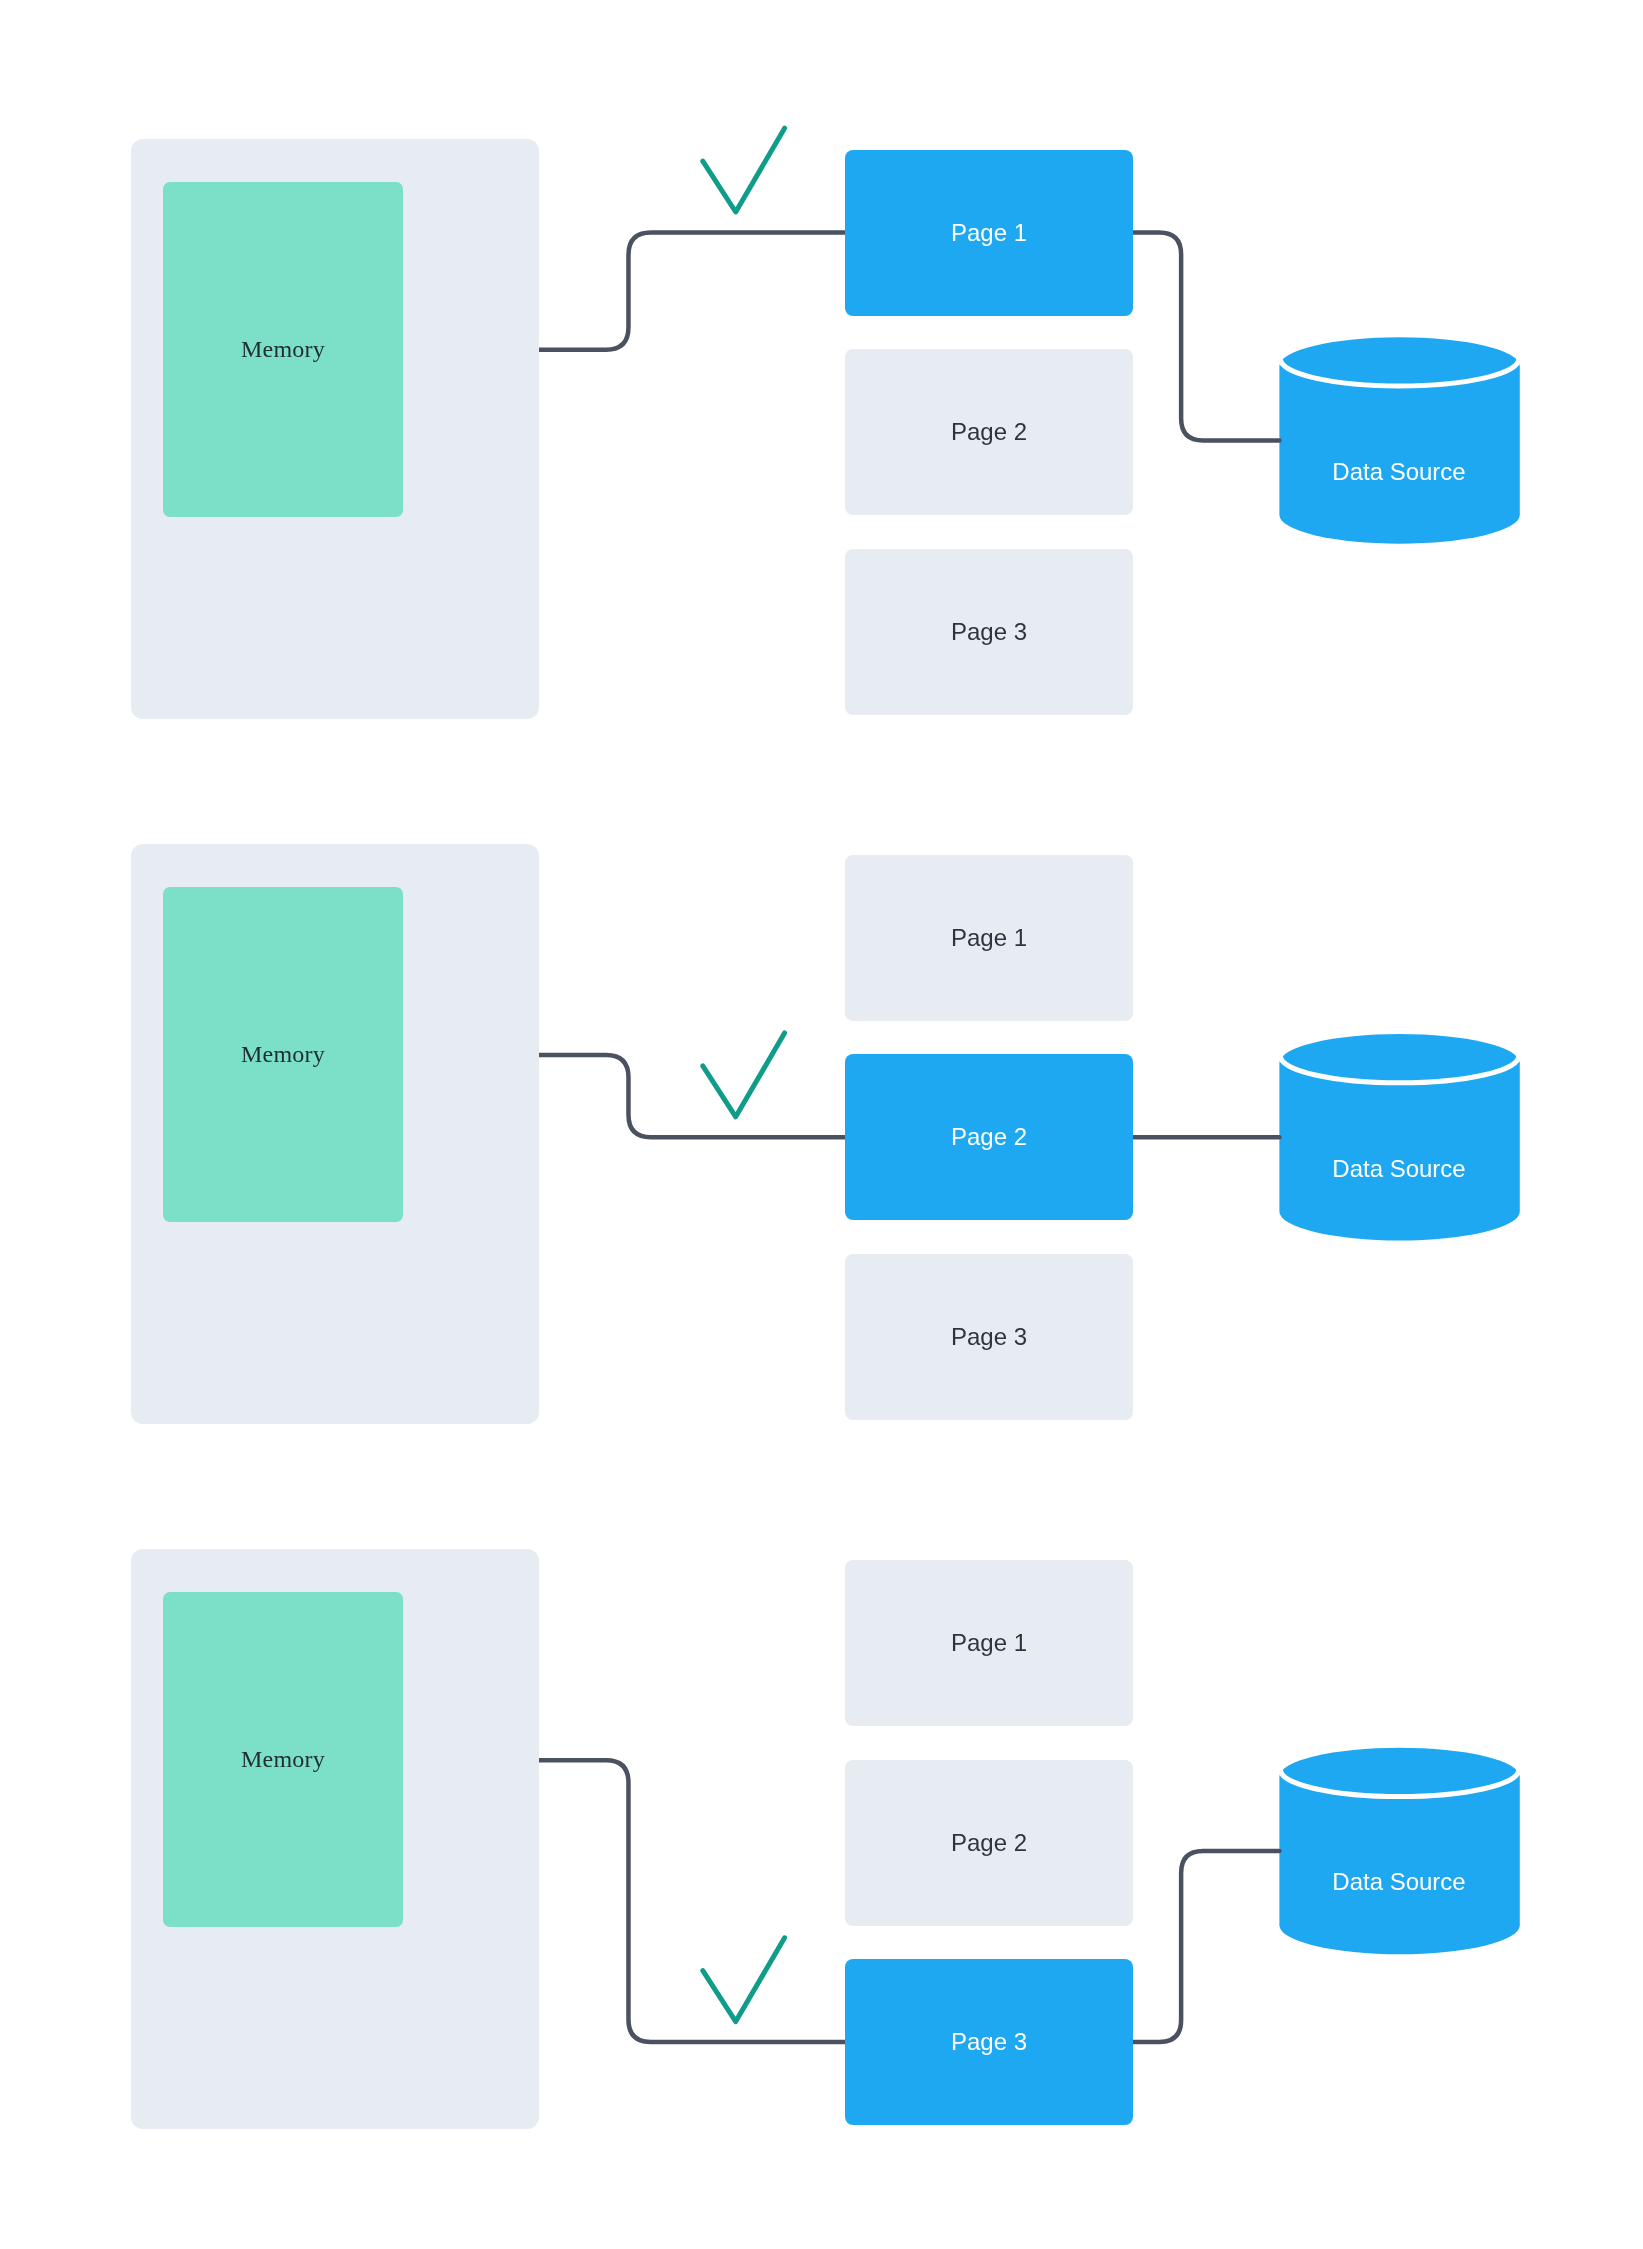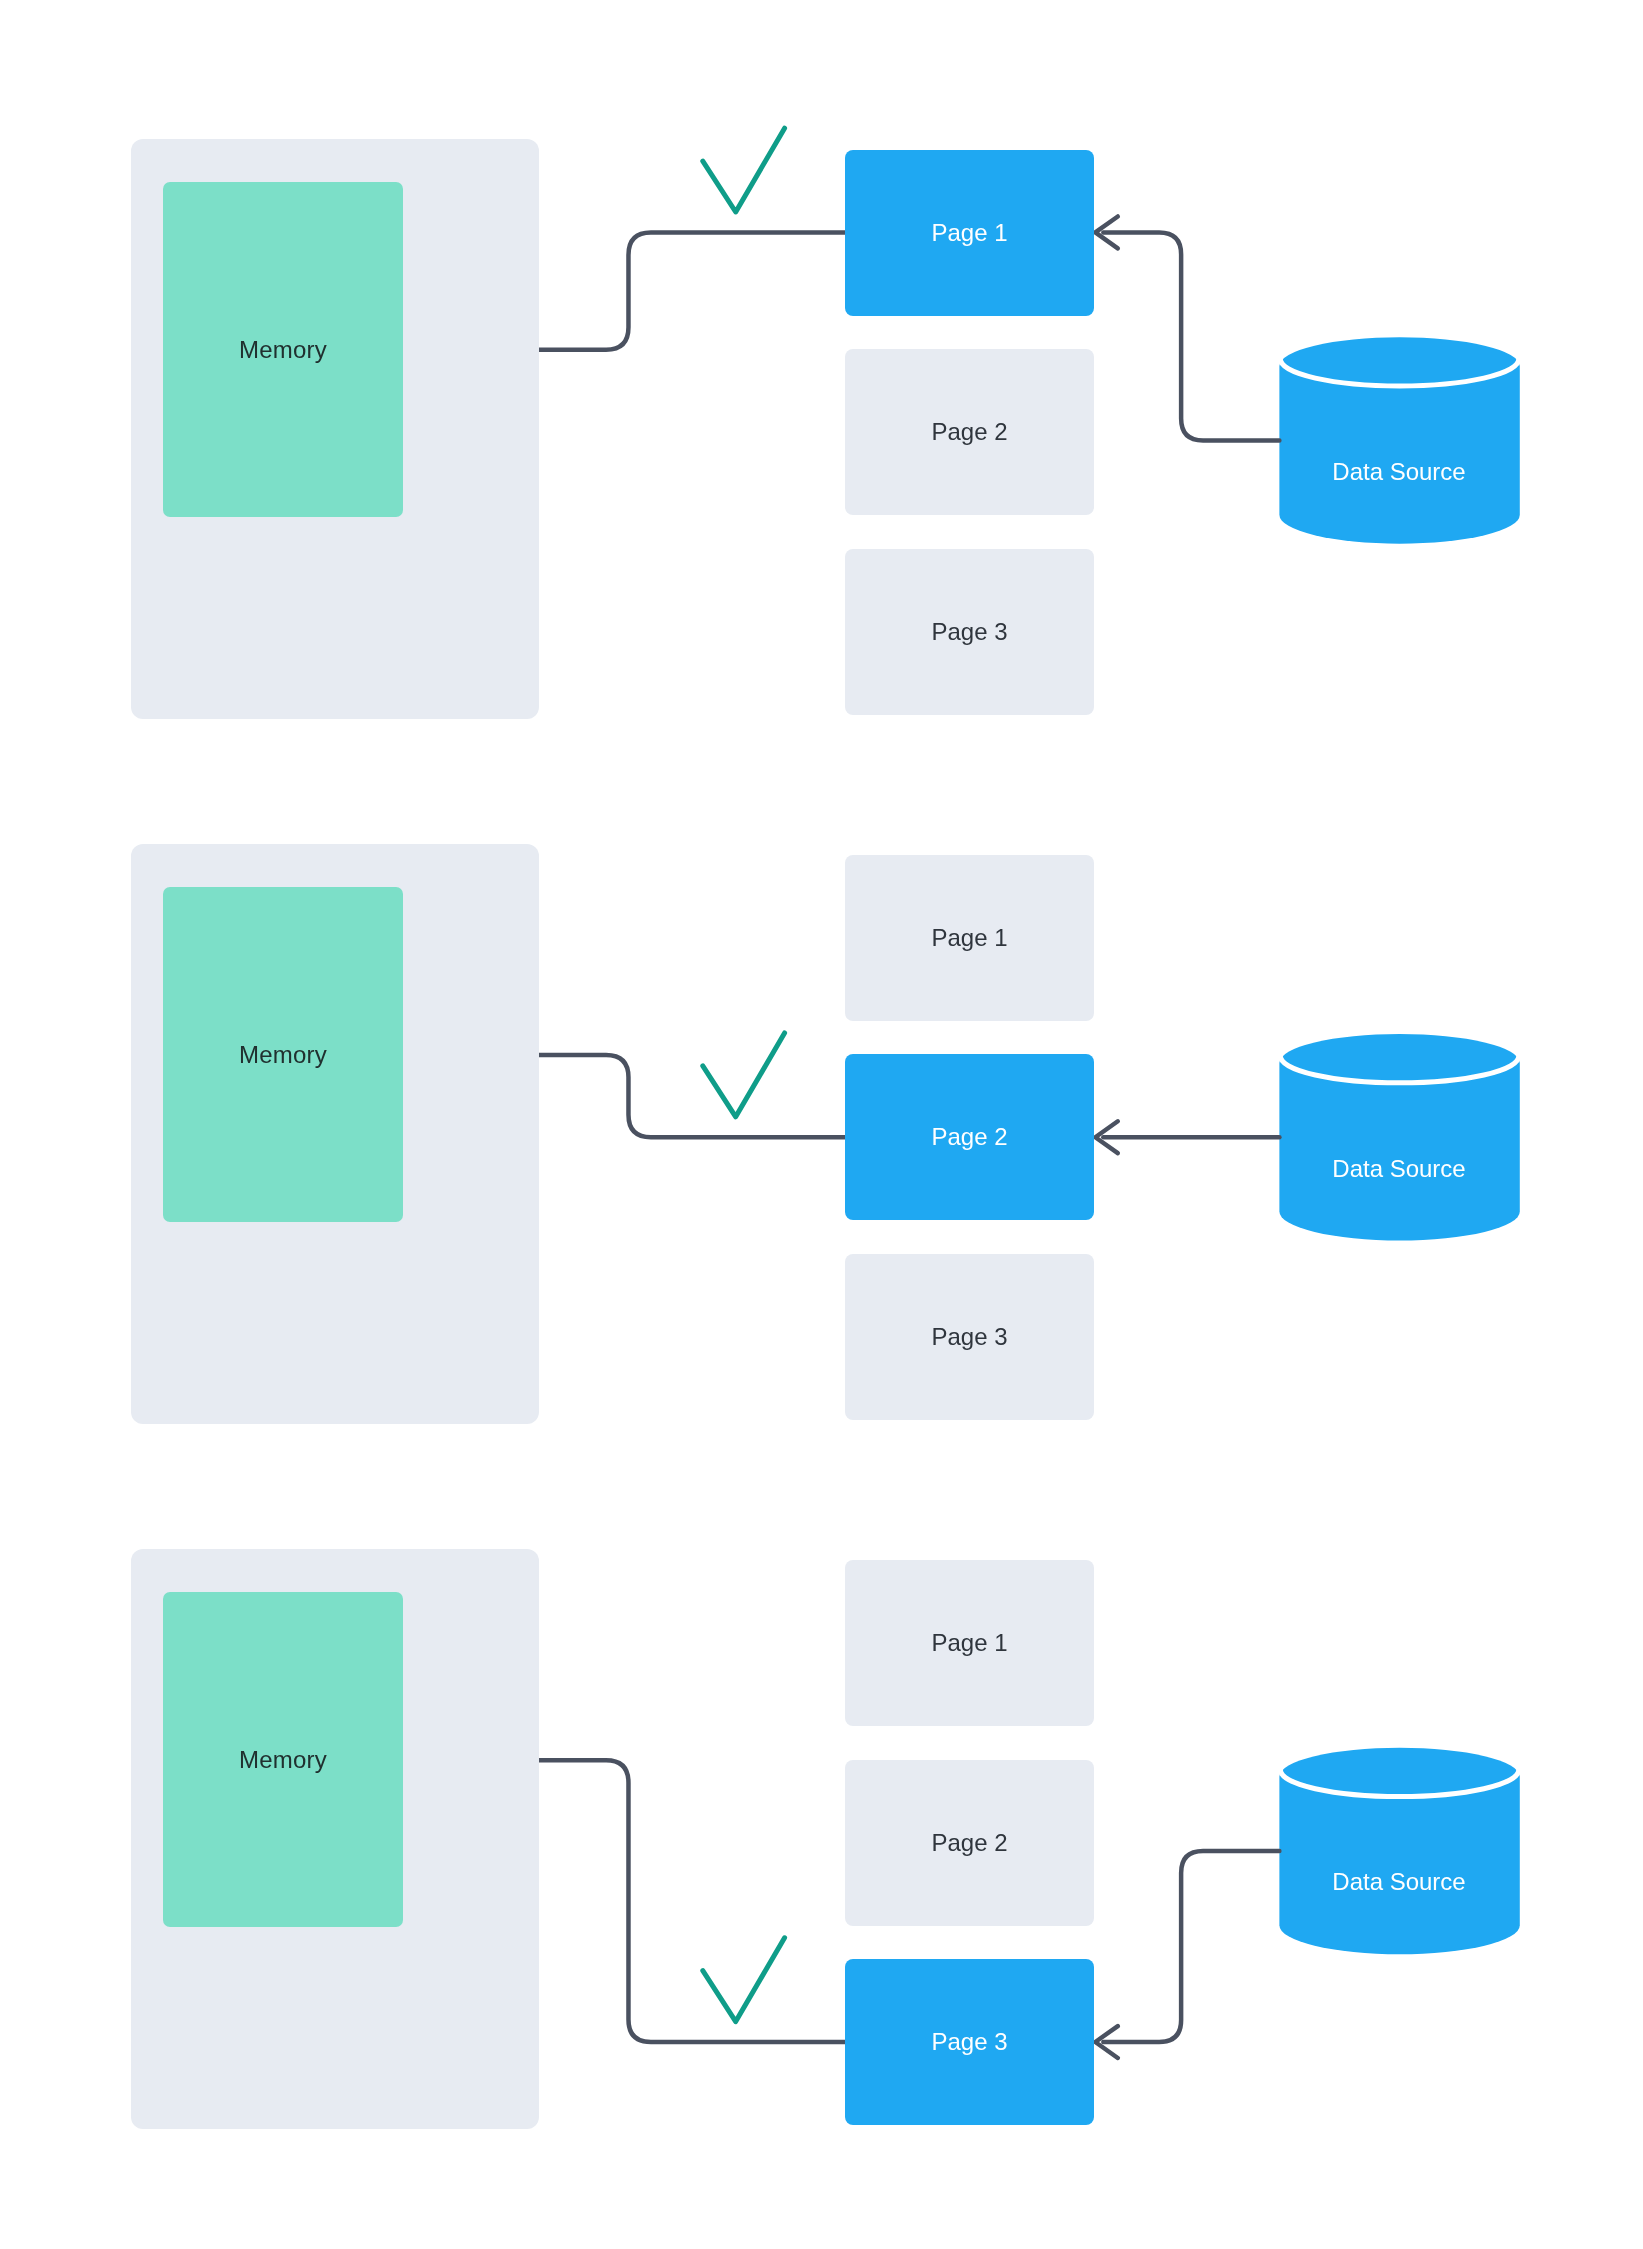--- a/index.html
+++ b/index.html
@@ -29,30 +29,31 @@
     position:absolute;
     left:32px;
     top:43px;
     width:240px;
     height:335px;
     background:#7CDFC8;
     border-radius:7px;
     display:flex;
     align-items:center;
     justify-content:center;
+    font-family:Liberation Serif, serif;
   }
   .mem-label{
     color:#20302F;
     font-size:24px;
     letter-spacing:0.2px;
   }
   .page{
     position:absolute;
     left:845px;
-    width:249px;
+    width:288px;
     height:166px;
     background:#E7EBF2;
     border-radius:8px;
     display:flex;
     align-items:center;
     justify-content:center;
     color:#2F353D;
     font-size:24px;
   }
   .page.active{

